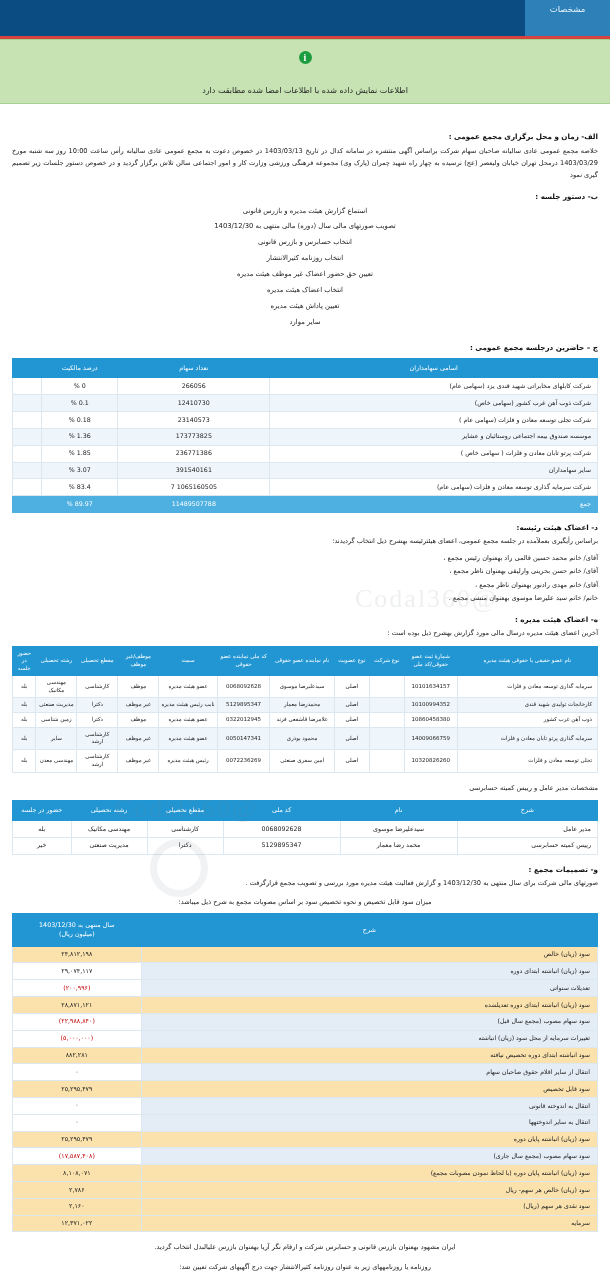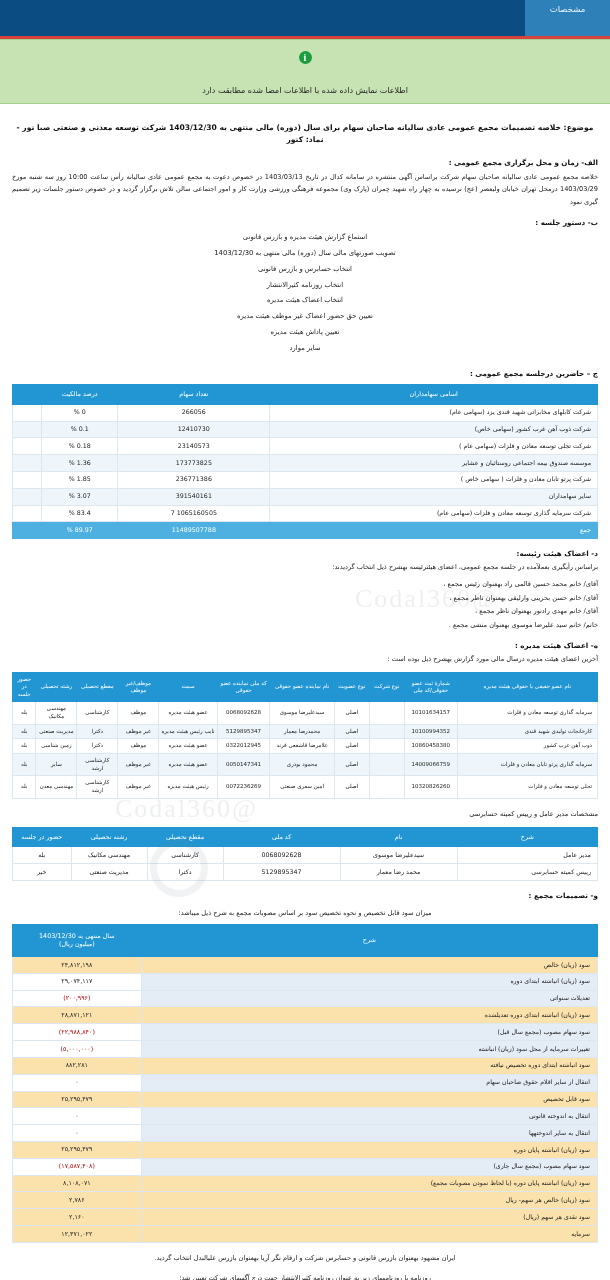--- a/index.html
+++ b/index.html
@@ -216,32 +216,31 @@
   <span class="i-icon">i</span>
   <span class="msg">اطلاعات نمایش داده شده با اطلاعات امضا شده مطابقت دارد</span>
 </div>
 
 <div class="content">
 
   <div class="wm w1">@Codal360</div>
   <div class="wm w2">@Codal360</div>
   <div class="wm ring"></div>
 
-  <div class="subject">موضوع: خلاصه تصمیمات مجمع عمومی عادی سالیانه صاحبان سهام برای سال (دوره) مالی منتهی به 1403/12/30 شرکت توسعه معدنی و صنعتی صبا نور - نماد: کنور</div>
 
   <div class="sec-title">الف- زمان و محل برگزاری مجمع عمومی :</div>
   <div class="para">خلاصه مجمع عمومی عادی سالیانه صاحبان سهام شرکت براساس آگهی منتشره در سامانه کدال در تاریخ 1403/03/13 در خصوص دعوت به مجمع عمومی عادی سالیانه رأس ساعت 10:00 روز سه شنبه مورخ 1403/03/29 درمحل تهران خیابان ولیعصر (عج) نرسیده به چهار راه شهید چمران (پارک وی) مجموعه فرهنگی ورزشی وزارت کار و امور اجتماعی سالن تلاش برگزار گردید و در خصوص دستور جلسات زیر تصمیم گیری نمود</div>
 
   <div class="sec-title">ب- دستور جلسه :</div>
   <div class="agenda">استماع گزارش هیئت مدیره و بازرس قانونی</div>
   <div class="agenda">تصویب صورتهای مالی سال (دوره) مالی منتهی به 1403/12/30</div>
   <div class="agenda">انتخاب حسابرس و بازرس قانونی</div>
   <div class="agenda">انتخاب روزنامه کثیرالانتشار</div>
+  <div class="agenda">تعیین حق حضور اعضاک غیر موظف هیئت مدیره</div>
   <div class="agenda">انتخاب اعضاک هیئت مدیره</div>
-  <div class="agenda">تعیین حق حضور اعضاک غیر موظف هیئت مدیره</div>
   <div class="agenda">تعیین پاداش هیئت مدیره</div>
   <div class="agenda">سایر موارد</div>
 
   <div class="sec-title" style="margin-top:14px;">ج – حاضرین درجلسه مجمع عمومی :</div>
   <table class="shareholders bordered-box">
     <colgroup>
         <col class="c1">
         <col class="c2">
         <col class="c3">
         <col class="c4">
@@ -427,20 +426,21 @@
         <td>محمد رضا معمار</td>
         <td>5129895347</td>
         <td>دکترا</td>
         <td>مدیریت صنعتی</td>
         <td>خیر</td>
       </tr>
     </tbody>
   </table>
 
   <div class="sec-title">و- تصمیمات مجمع :</div>
+  <div class="note-line">صورتهای مالی شرکت برای سال منتهی به 1403/12/30 و گزارش فعالیت هیئت مدیره مورد بررسی و تصویب مجمع قرارگرفت .</div>
   <div class="note-line ctr" style="margin-top:8px;">میزان سود قابل تخصیص و نحوه تخصیص سود بر اساس مصوبات مجمع به شرح ذیل میباشد:</div>
 
   <table class="profit bordered-box">
     <thead>
       <tr>
         <th>شرح</th>
         <th style="white-space:pre-line;width:22%">سال منتهی به 1403/12/30
 (میلیون ریال)</th>
       </tr>
     </thead>

